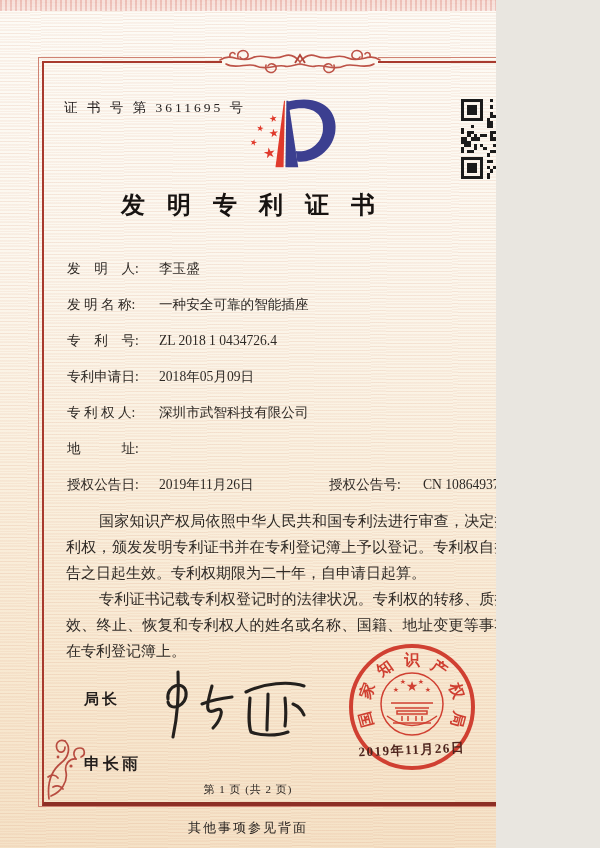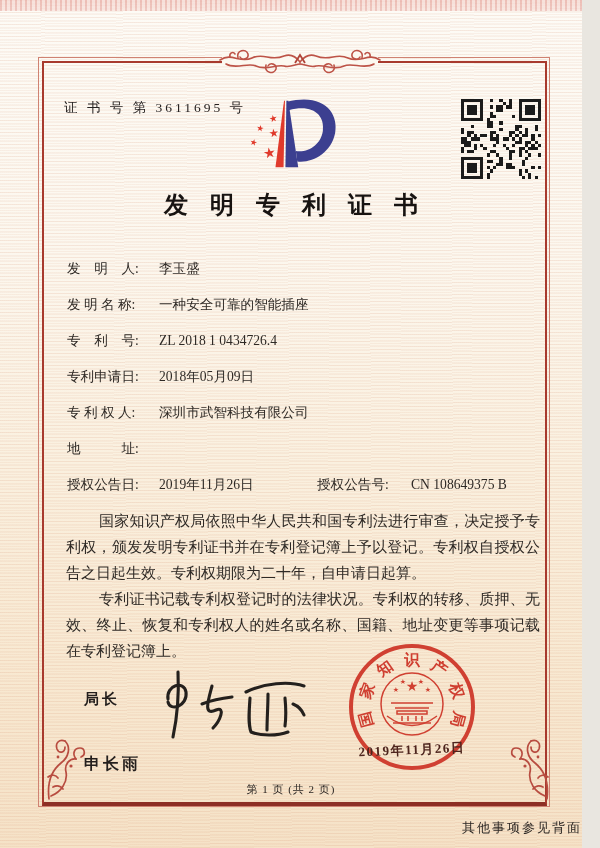--- a/index.html
+++ b/index.html
@@ -1,17 +1,17 @@
 <!DOCTYPE html>
 <html><head>
 <meta charset="utf-8">
 <style>
   html,body{margin:0;padding:0;background:#e9e6e0;}
   .page{
-    position:relative;width:582px;height:848px;overflow:hidden;
+    position:relative;width:496px;height:848px;overflow:hidden;
     font-family:"Liberation Serif","DejaVu Serif",serif;color:#2e2925;
     background:linear-gradient(180deg,#fdfbf6 0%,#fcf7ee 30%,#faf0df 55%,#f8e9d2 78%,#f5e2c7 100%);
   }
   .page::before{
     content:"";position:absolute;inset:0;pointer-events:none;
     background:
       repeating-linear-gradient(179.3deg, rgba(214,142,106,.10) 0 1px, transparent 1px 3px),
       repeating-linear-gradient(180.8deg, rgba(205,125,95,.07) 0 1px, transparent 1px 4px);
   }
   .topband{
@@ -31,35 +31,35 @@
   .logo{position:absolute;left:231px;top:84px;width:142px;height:100px;}
   .qr{position:absolute;left:461px;top:99px;width:80px;height:80px;}
   .title{position:absolute;left:0;right:0;top:189px;text-align:center;
     font-size:24px;font-weight:bold;color:#171311;letter-spacing:22px;text-indent:22px;}
   .fields{position:absolute;left:67px;top:259px;width:474px;font-size:13.6px;line-height:20px;}
   .frow{display:flex;margin-bottom:16px;}
   .flabel{flex:0 0 90px;white-space:nowrap;}
   .fvalue{margin-left:2px;}
   .frow.addr .fvalue{max-width:346px;word-break:break-all;}
   .frow.double .fvalue.v1{flex:0 0 158px;}
-  .frow.double .flabel.l2{flex:0 0 92px;margin-left:0;}
+  .frow.double .flabel.l2{flex:0 0 92px;margin-left:12px;}
   .paras{position:absolute;left:66px;top:508px;width:474px;font-size:15px;
     line-height:26px;text-align:justify;}
   .paras p{margin:0;text-indent:2.2em;}
   .sign-title{position:absolute;left:84px;top:690px;font-size:15px;letter-spacing:3px;font-weight:600;color:#241f1d;text-align:right;}
   .sign-name{position:absolute;left:84px;top:717px;font-size:16px;letter-spacing:3px;font-weight:600;color:#241f1d;margin-top:37px;}
   .signature{position:absolute;left:146px;top:663px;width:186px;height:88px;}
   .seal{position:absolute;left:347px;top:642px;width:130px;height:130px;}
   .seal svg{position:absolute;left:0;top:0;}
   .seal-char{position:absolute;left:50%;top:50%;font-size:15.5px;font-weight:bold;color:#cf3e30;
     font-family:"Liberation Serif","DejaVu Serif",serif;}
   .seal-date{position:absolute;left:50%;top:99px;transform:translateX(-50%) rotate(-2.5deg);
     white-space:nowrap;font-size:13px;font-weight:bold;letter-spacing:1.5px;color:#4d241d;}
   .page-info{position:absolute;left:0;right:0;top:782px;text-align:center;font-size:11px;letter-spacing:1px;color:#2b2623;}
-  .back-note{position:absolute;left:0;right:0;top:819px;text-align:right;font-size:13px;letter-spacing:2px;color:#2b2623;}
+  .back-note{position:absolute;left:0;right:0;top:819px;text-align:center;font-size:13px;letter-spacing:2px;color:#2b2623;}
 </style>
 </head>
 <body>
 
 <div class="page">
 
   <div class="topband"></div>
   <div class="frame-thin"></div>
   <div class="frame-thick"></div>
 

